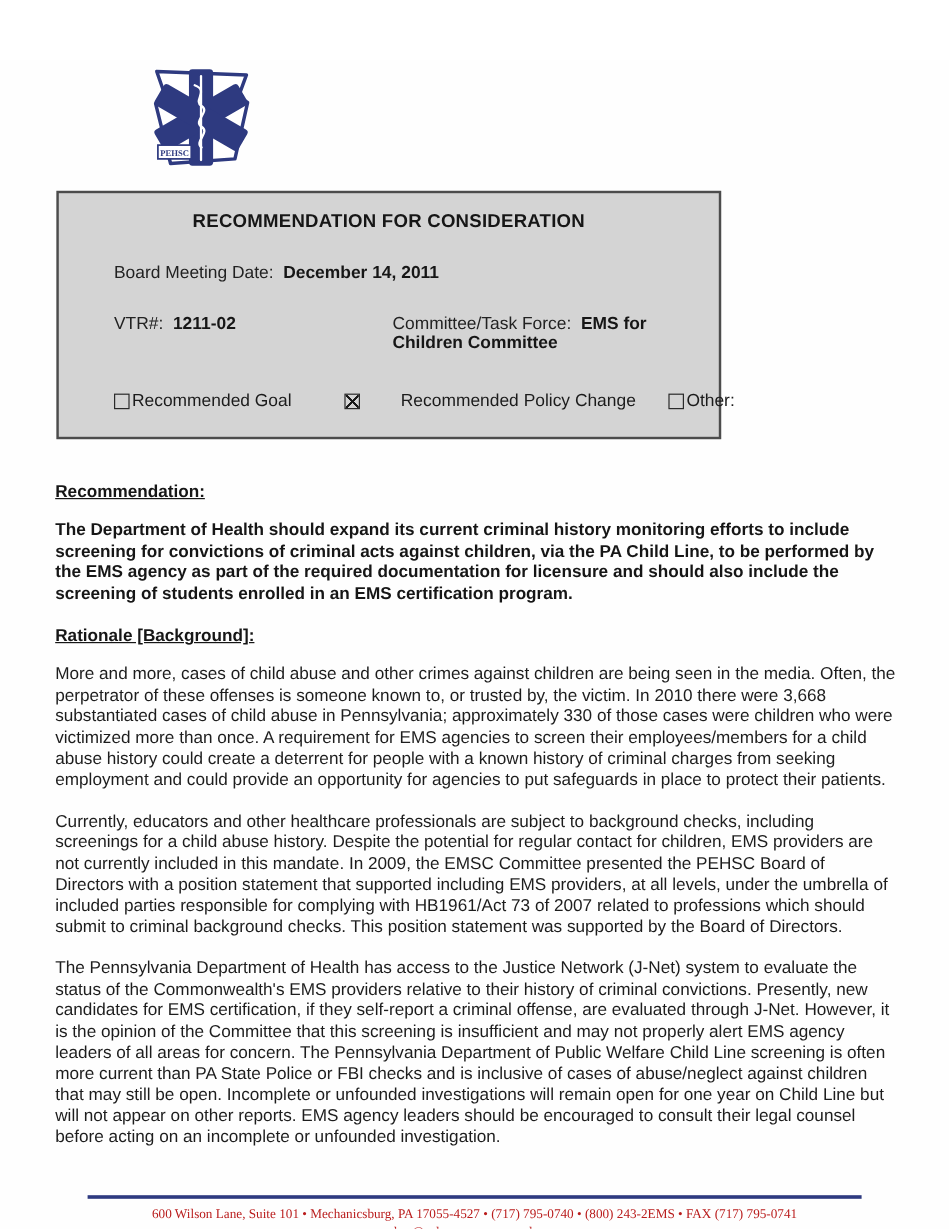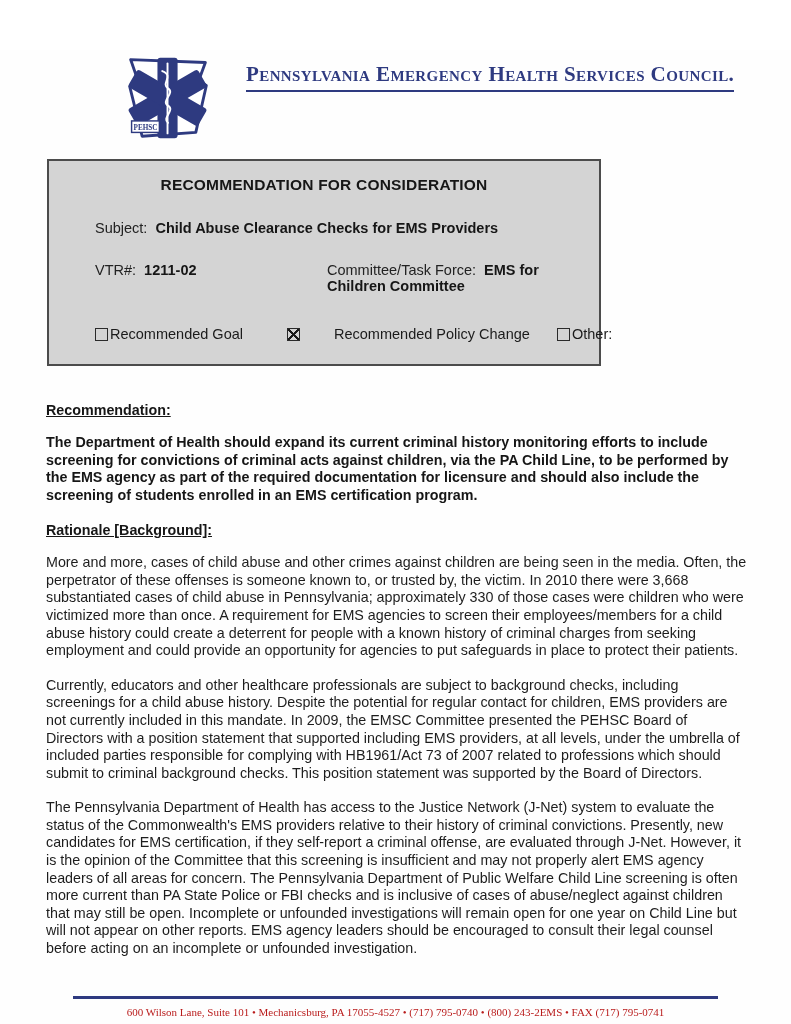--- a/index.html
+++ b/index.html
@@ -125,31 +125,30 @@
         <g stroke="#ffffff" fill="none" stroke-width="2" stroke-linecap="round">
           <line x1="54.5" y1="14" x2="54.5" y2="87"></line>
           <path d="M49,22 C62,27 47,35 55,40 C63,45 47,53 55,58 C63,63 48,71 55,76"></path>
         </g>
 
         <rect x="17" y="74" width="29" height="12" fill="#ffffff" stroke="#2e3a80" stroke-width="1.5"></rect>
         <text x="31.5" y="83.5" font-size="7.5" text-anchor="middle" fill="#2e3a80" font-family="Liberation Serif, serif" font-weight="bold">PEHSC</text>
       </svg>
     </div>
     <div class="header-text">
-      <div class="org-name">Pennsylvania Emergency Health Services Council.</div>
     </div>
   </div>
 
   <div class="form-box">
     <div class="form-title">RECOMMENDATION FOR CONSIDERATION</div>
 
+    <div class="form-row">
+      <span class="lbl">Board Meeting Date:</span><span class="val">December 14, 2011</span>
+    </div>
 
-    <div class="form-row">
-      <span class="lbl">Subject:</span><span class="val">Child Abuse Clearance Checks for EMS Providers</span>
-    </div>
 
     <div class="form-row two-col">
       <div class="cell-left">
         <span class="lbl">VTR#:</span><span class="val">1211-02</span>
       </div>
       <div class="cell-right">
         <span class="lbl">Committee/Task Force:</span><span class="val">EMS for Children Committee</span>
       </div>
     </div>
 

